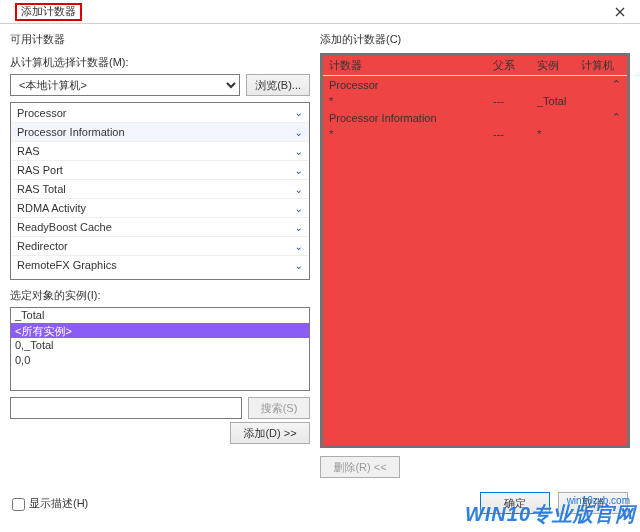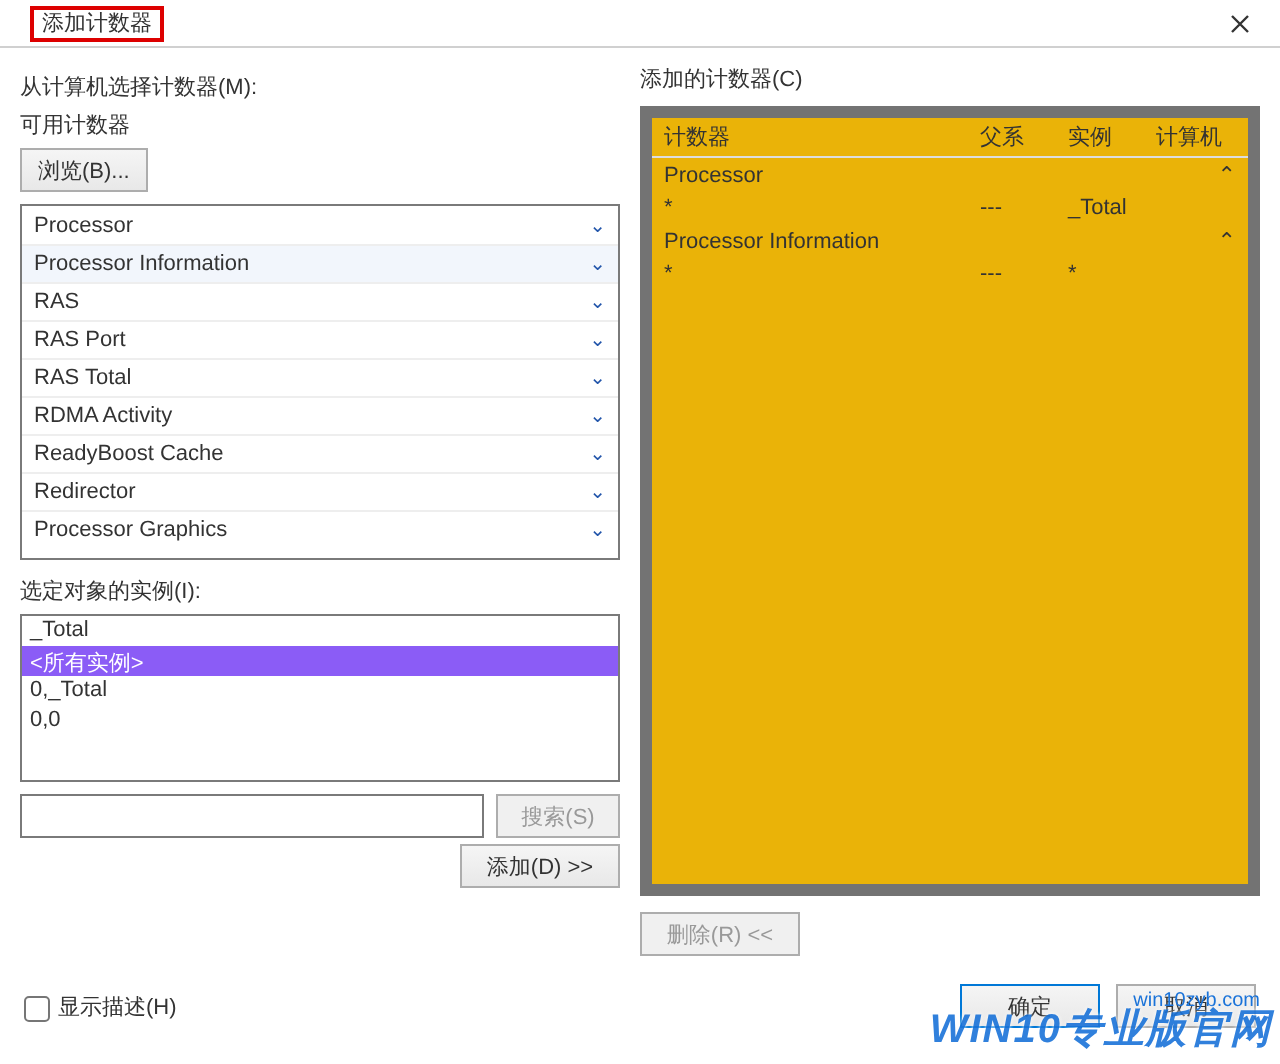--- a/index.html
+++ b/index.html
@@ -21,21 +21,21 @@
 .counter-item{display:flex;align-items:center;justify-content:space-between;padding:2px 6px;height:19px;color:#25a;border-top:1px solid #eee;cursor:default}
 .counter-item:first-child{border-top:none}
 .counter-item .chev{color:#25a;font-size:10px}
 .counter-item.sel{background:#f2f6fc}
 .inst-list{border:1px solid #7a7a7a;height:84px;overflow:auto;background:#fff;margin-bottom:6px}
 .inst-item{padding:1px 4px;height:15px;cursor:default}
 .inst-item.sel{background:#8b5cf6;color:#fff}
 .search-row{display:flex;gap:6px;margin-bottom:3px}
 .search-row input{flex:1;height:22px;border:1px solid #7a7a7a;padding:0 4px}
 .add-row{text-align:right}
-.added-box{flex:1;border:6px solid #737373;background:#eab308;margin-top:2px;margin-bottom:8px;display:flex;flex-direction:column;overflow:auto}
+.added-box{flex:1;border:3px solid #737373;background:#ef4444;margin-top:2px;margin-bottom:8px;display:flex;flex-direction:column;overflow:auto}
 .added-head{display:flex;border-bottom:1px solid #ddd;height:20px;align-items:center}
 .col{padding:0 6px;font-size:11px}
 .c1{flex:2}.c2{width:44px}.c3{width:44px}.c4{width:52px}
 .added-group{display:flex;align-items:center;justify-content:space-between;padding:2px 6px;color:#25a}
 .added-row{display:flex;padding:2px 0}
 .remove-row{}
 .footer{height:38px;border-top:none;display:flex;align-items:center;justify-content:space-between;padding:0 12px}
 .chk{display:flex;align-items:flex-end;gap:4px}
 .chk input{width:13px;height:13px}
 .dlg-btns{display:flex;gap:8px}
@@ -54,23 +54,26 @@
       <svg viewBox="0 0 10 10">
           <path d="M1 1 L9 9 M9 1 L1 9" stroke="#333" stroke-width="1.2"></path>
         </svg>
     </div>
   </div>
 </div>
 
 <div class="body">
 
   <div class="pane leftpane">
+    <div class="group-label">可用计数器</div>
     <div class="group-label" style="margin-top:4px">从计算机选择计数器(M):</div>
-    <div class="group-label">可用计数器</div>
     <div class="row">
+      <select class="cmb">
+        <option>&lt;本地计算机&gt;</option>
+      </select>
       <button class="btn">浏览(B)...</button>
     </div>
 
     <div class="counter-list" id="counter-list">
         <div class="counter-item">
           <span>Processor</span>
           <span class="chev">⌄</span>
         </div>
         <div class="counter-item sel">
           <span>Processor Information</span>
@@ -94,21 +97,21 @@
         </div>
         <div class="counter-item">
           <span>ReadyBoost Cache</span>
           <span class="chev">⌄</span>
         </div>
         <div class="counter-item">
           <span>Redirector</span>
           <span class="chev">⌄</span>
         </div>
         <div class="counter-item">
-          <span>Processor Graphics</span>
+          <span>RemoteFX Graphics</span>
           <span class="chev">⌄</span>
         </div>
       </div>
 
     <div class="group-label" style="margin-top:8px">选定对象的实例(I):</div>
     <div class="inst-list" id="inst-list">
         <div class="inst-item">_Total</div>
         <div class="inst-item sel">&lt;所有实例&gt;</div>
         <div class="inst-item">0,_Total</div>
         <div class="inst-item">0,0</div>

